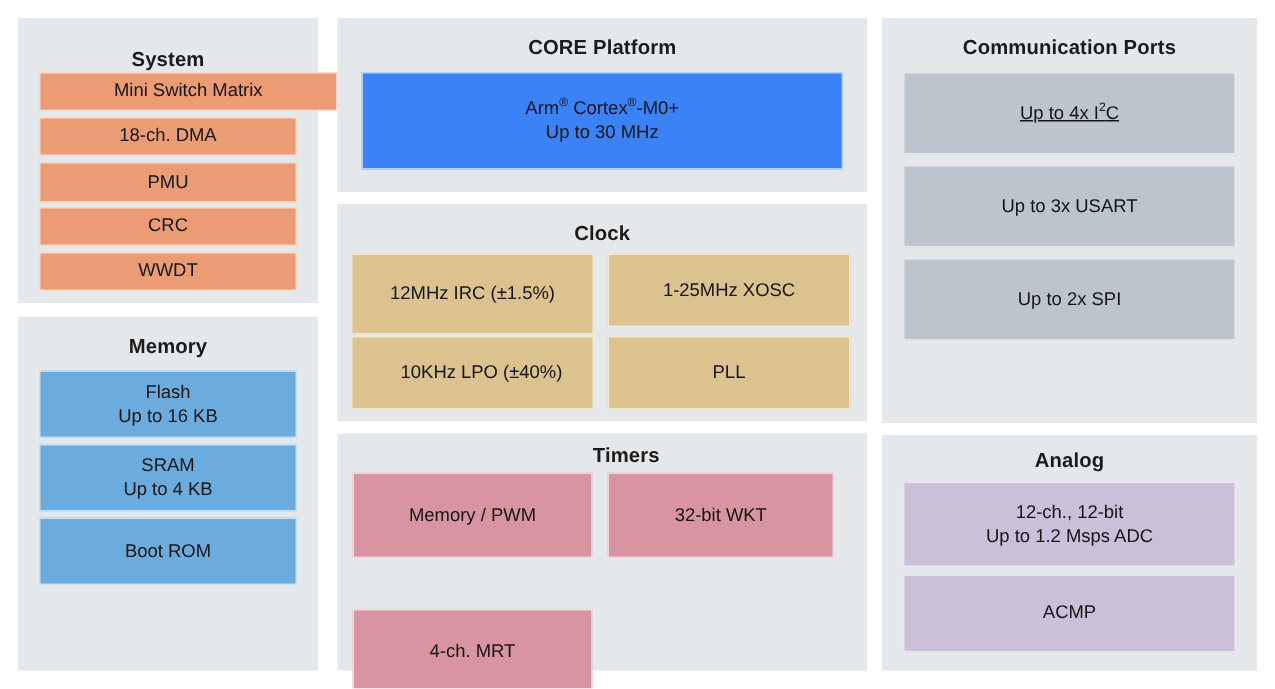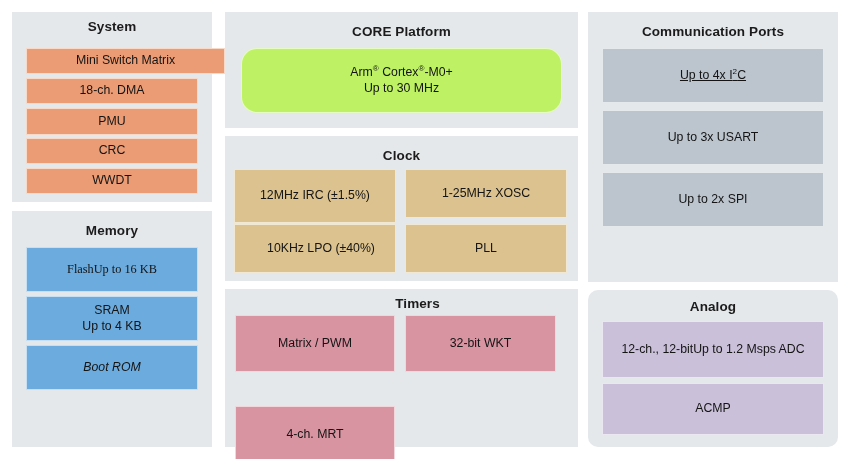--- a/index.html
+++ b/index.html
@@ -49,33 +49,33 @@
   }
   .block span.lbl { display: block; }
   sup {
     font-size: 0.66em;
     vertical-align: super;
     line-height: 0;
   }
   
   .c-system { background: #eb9c74; }
   .c-memory { background: #6cabde; }
-  .c-core   { background: #bef264; border-radius: 16px; }
+  .c-core   { background: #3b82f6; }
   .c-clock  { background: #dbc28e; }
   .c-timer  { background: #d994a2; }
   .c-comm   { background: #bcc5ce; }
   .c-analog { background: #cbc0da; }
 </style>
 </head>
 <body>
 
 <div id="diagram">
 
   <div class="panel" style="left:12px; top:12px; width:200px; height:190px;">
-    <div class="panel-title" style="top:8px;">System</div>
+    <div class="panel-title" style="top:21px;">System</div>
 
     <div class="block c-system" style="left:14px; top:36px; width:199px; height:26px;">
       <span class="lbl">Mini Switch Matrix</span>
     </div>
     <div class="block c-system" style="left:14px; top:66px; width:172px; height:26px;">
       <span class="lbl">18-ch. DMA</span>
     </div>
     <div class="block c-system" style="left:14px; top:96px; width:172px; height:27px;">
       <span class="lbl">PMU</span>
     </div>
@@ -83,29 +83,29 @@
       <span class="lbl">CRC</span>
     </div>
     <div class="block c-system" style="left:14px; top:156px; width:172px; height:26px;">
       <span class="lbl">WWDT</span>
     </div>
   </div>
 
   <div class="panel" style="left:12px; top:211px; width:200px; height:236px;">
     <div class="panel-title" style="top:13px;">Memory</div>
 
-    <div class="block c-memory" style="left:14px; top:36px; width:172px; height:45px; flex-direction:row;font-family:Liberation Serif, serif;">
+    <div class="block c-memory" style="left:14px; top:36px; width:172px; height:45px; flex-direction:column;">
       <span class="lbl">Flash</span>
       <span class="lbl">Up to 16 KB</span>
     </div>
     <div class="block c-memory" style="left:14px; top:85px; width:172px; height:45px; flex-direction:column;">
       <span class="lbl">SRAM</span>
       <span class="lbl">Up to 4 KB</span>
     </div>
-    <div class="block c-memory" style="left:14px; top:134px; width:172px; height:45px;font-style:italic;">
+    <div class="block c-memory" style="left:14px; top:134px; width:172px; height:45px;">
       <span class="lbl">Boot ROM</span>
     </div>
   </div>
 
   <div class="panel" style="left:225px; top:12px; width:353px; height:116px;">
     <div class="panel-title" style="top:13px;">CORE Platform</div>
 
     <div class="block c-core" style="left:16px; top:36px; width:321px; height:65px; flex-direction:column;">
       <span class="lbl">Arm<sup>®</sup> Cortex<sup>®</sup>-M0+</span>
       <span class="lbl">Up to 30 MHz</span>
@@ -126,21 +126,21 @@
     </div>
     <div class="block c-clock" style="left:180px; top:88px; width:162px; height:49px;">
       <span class="lbl">PLL</span>
     </div>
   </div>
 
   <div class="panel" style="left:225px; top:289px; width:353px; height:158px;">
     <div class="panel-title" style="top:8px;padding-left:32px;">Timers</div>
 
     <div class="block c-timer" style="left:10px; top:26px; width:160px; height:57px;">
-      <span class="lbl">Matrix / PWM</span>
+      <span class="lbl">Memory / PWM</span>
     </div>
     <div class="block c-timer" style="left:180px; top:26px; width:151px; height:57px;">
       <span class="lbl">32-bit WKT</span>
     </div>
     <div class="block c-timer" style="left:10px; top:89px; width:160px; height:57px;margin-top:28px;">
       <span class="lbl">4-ch. MRT</span>
     </div>
   </div>
 
   <div class="panel" style="left:588px; top:12px; width:250px; height:270px;">
@@ -150,24 +150,24 @@
       <span class="lbl">Up to 4x I<sup>2</sup>C</span>
     </div>
     <div class="block c-comm" style="left:14px; top:98px; width:222px; height:55px;">
       <span class="lbl">Up to 3x USART</span>
     </div>
     <div class="block c-comm" style="left:14px; top:160px; width:222px; height:55px;">
       <span class="lbl">Up to 2x SPI</span>
     </div>
   </div>
 
-  <div class="panel" style="left:588px; top:290px; width:250px; height:157px;border-radius:10px;">
+  <div class="panel" style="left:588px; top:290px; width:250px; height:157px;">
     <div class="panel-title" style="top:10px;">Analog</div>
 
-    <div class="block c-analog" style="left:14px; top:31px; width:222px; height:57px; ">
+    <div class="block c-analog" style="left:14px; top:31px; width:222px; height:57px; flex-direction:column;">
       <span class="lbl">12-ch., 12-bit</span>
       <span class="lbl">Up to 1.2 Msps ADC</span>
     </div>
     <div class="block c-analog" style="left:14px; top:93px; width:222px; height:52px;">
       <span class="lbl">ACMP</span>
     </div>
   </div>
 
 </div>
 

